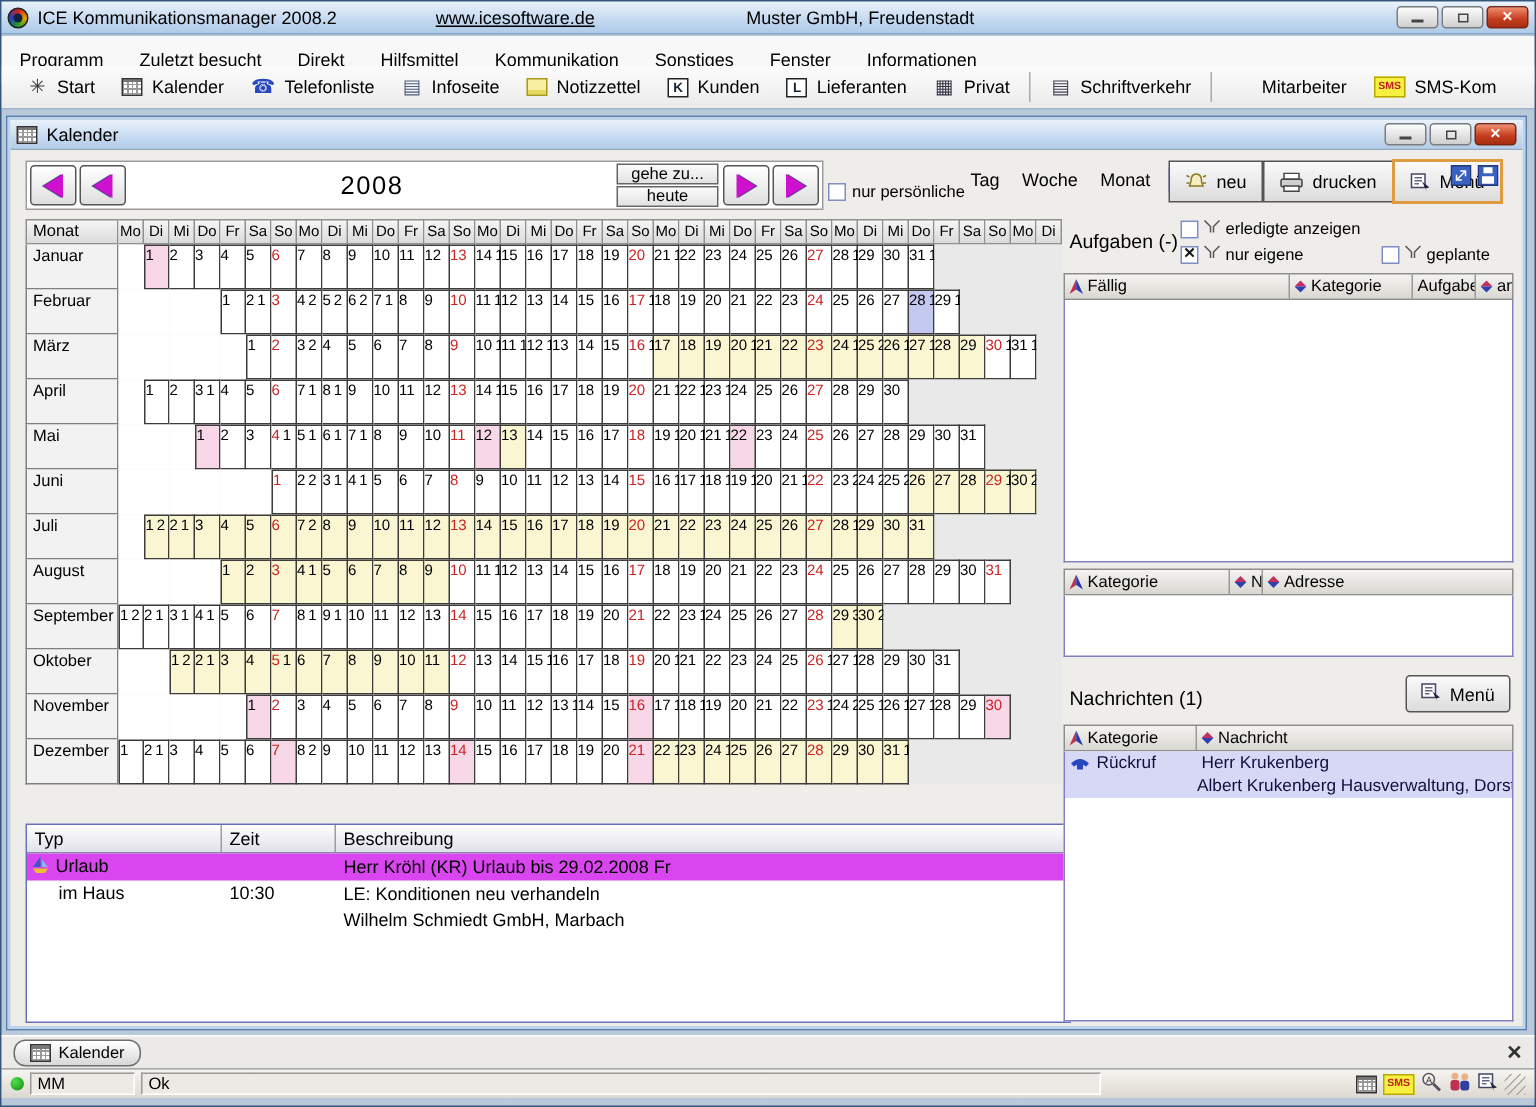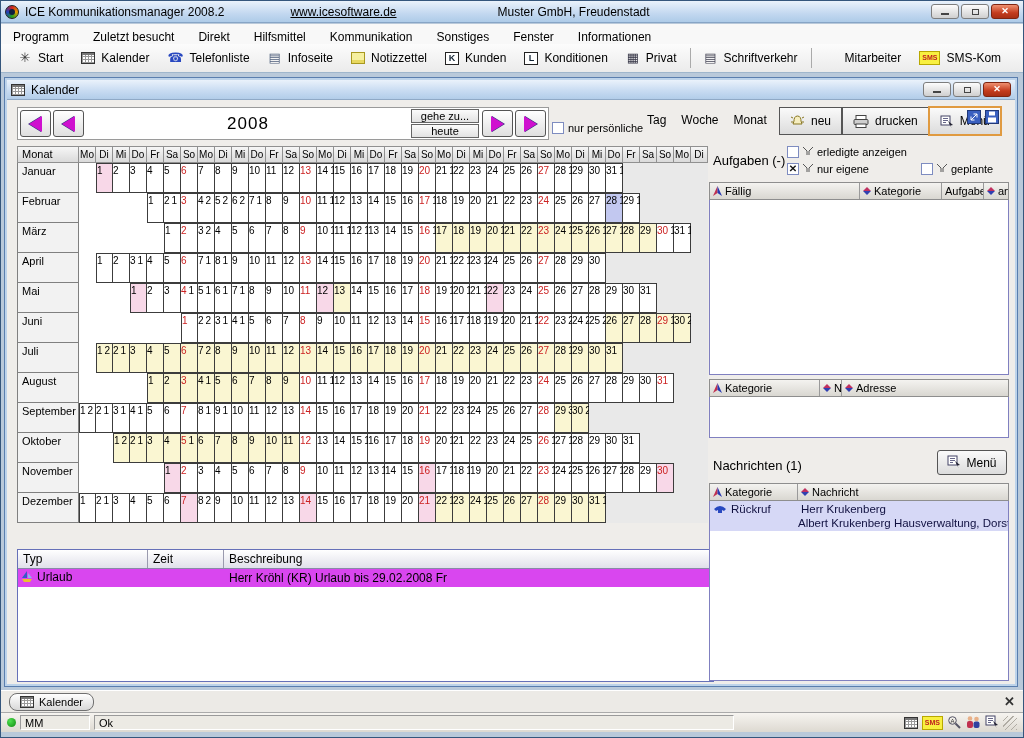--- a/index.html
+++ b/index.html
@@ -14,21 +14,21 @@
   .appicon::after{content:"";position:absolute;inset:3px;border-radius:50%;background:#102040;}
   .tb-text{font-size:12px;}
   .tb-gap1{margin-left:60px;text-decoration:underline;} .tb-gap2{margin-left:95px;}
   .winbtns{margin-left:auto;display:flex;gap:2px;}
   .wbtn{width:28px;height:15px;border:1px solid #7d7d7d;border-radius:3px;background:linear-gradient(#fdfdfd,#cfcfcf);
         display:flex;align-items:center;justify-content:center;font-size:9px;line-height:9px;color:#222;}
   .wbtn.close{background:linear-gradient(#ef9070,#c43b1d 60%,#a82f14);border-color:#7e2410;color:#fff;font-weight:bold;}
   .wbtn .maxsq{width:7px;height:6px;border:1px solid #444;display:block;}
   .wbtn .minbar{width:8px;height:2px;background:#444;display:block;margin-top:5px;}
   
-  .menubar{position:absolute;top:23px;left:0;right:0;height:33px;background:#f8f8f8;border-bottom:7px solid #1d4ed8;
+  .menubar{position:absolute;top:23px;left:0;right:0;height:33px;background:#f8f8f8;border-bottom:1px solid #1d4ed8;
            display:flex;align-items:center;gap:24px;padding-left:12px;}
   .menu-item{cursor:default;}
   
   .toolbar{position:absolute;top:43px;left:0;right:0;height:29px;background:linear-gradient(#fcfcfc,#ebebeb);
            border-bottom:1px solid #9fb6cc;display:flex;align-items:center;padding-left:8px;}
   .tool-item{display:flex;align-items:center;gap:6px;padding:0 9px;height:24px;}
   .tool-sep{width:1px;height:20px;background:#aaa;margin:0 4px;}
   .tbi{display:inline-flex;align-items:center;justify-content:center;min-width:14px;height:14px;font-size:12px;line-height:14px;}
   .tbi-start::before{content:"✳";color:#3a3a3a;font-size:13px;}
   .tbi-cal{width:13px;height:12px;border:1px solid #333;background:
@@ -193,21 +193,21 @@
       <span class="tool-item">
         <span class="tbi tbi-note"></span>
         <span>Notizzettel</span>
       </span>
       <span class="tool-item">
         <span class="tbi tbi-box">K</span>
         <span>Kunden</span>
       </span>
       <span class="tool-item">
         <span class="tbi tbi-box">L</span>
-        <span>Konditionen</span>
+        <span>Lieferanten</span>
       </span>
       <span class="tool-item">
         <span class="tbi tbi-privat"></span>
         <span>Privat</span>
       </span>
       <span class="tool-sep"></span>
       <span class="tool-item">
         <span class="tbi tbi-letter"></span>
         <span>Schriftverkehr</span>
       </span>
@@ -853,20 +853,30 @@
                     <path d="M8 3 L8 8 L12 8 Z" fill="#88b8f0"></path>
                     <path d="M2 9 h10 l-2 3 h-6 Z" fill="#e8c030"></path>
                   </svg></span>
                 <span>Urlaub</span>
               </span>
               <span class="ar-zeit"></span>
               <span class="ar-desc">
                 <div>Herr Kröhl (KR)  Urlaub bis 29.02.2008 Fr</div>
               </span>
             </div>
+            <div class="appt-row">
+              <span class="ar-typ noicon">
+                <span>im Haus</span>
+              </span>
+              <span class="ar-zeit">10:30</span>
+              <span class="ar-desc">
+                <div>LE: Konditionen neu verhandeln</div>
+                <div>Wilhelm Schmiedt GmbH, Marbach</div>
+              </span>
+            </div>
           </div>
       </div>
 
       <div class="rpanel">
         <div class="tasks-title">Aufgaben (-)</div>
         <div id="task-filters">
             <span class="tfilter" style="left: 78px; top: 45px;">
               <span class="cb"></span>
               <span><svg width="12" height="10">
                   <path d="M1 1 L5 5 L5 9 M11 1 L7 5 L7 9" stroke="#555" fill="none"></path>

